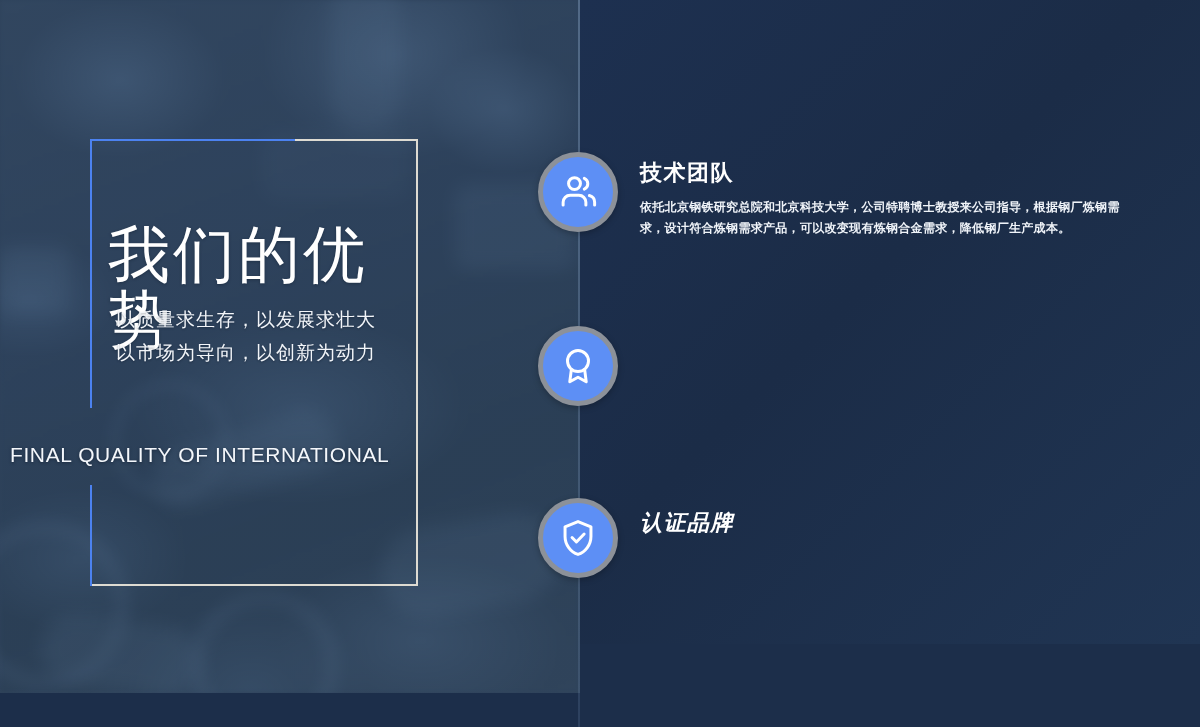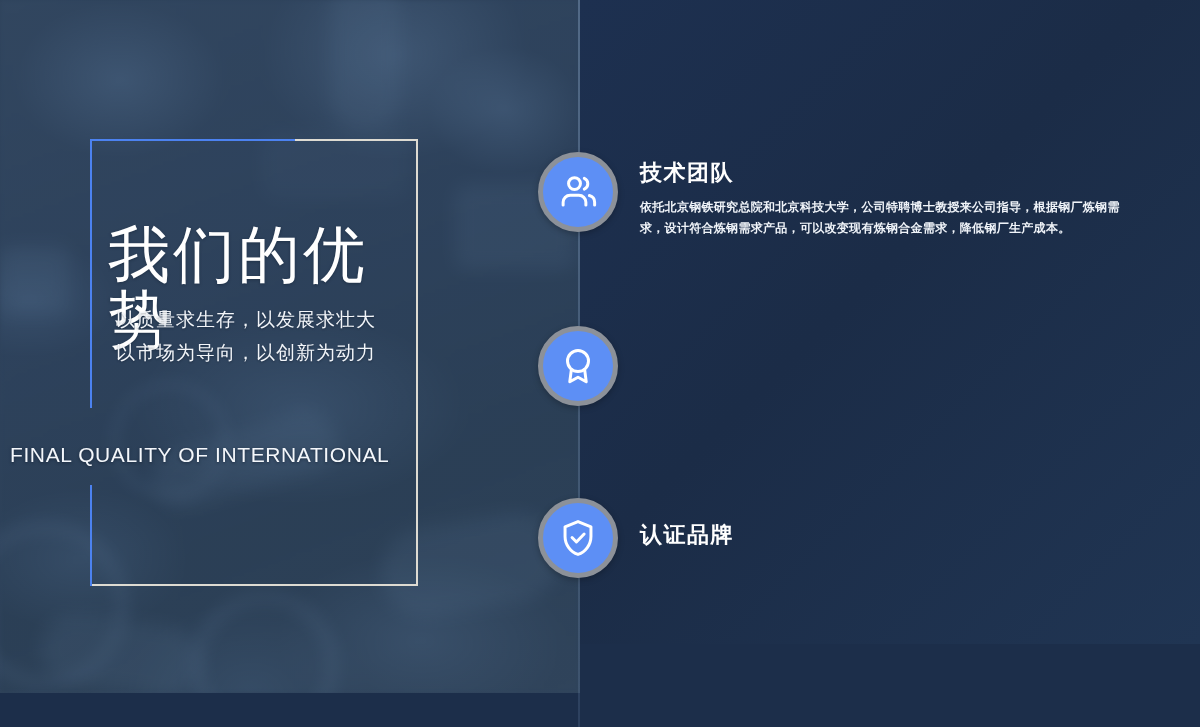--- a/index.html
+++ b/index.html
@@ -101,21 +101,21 @@
   .feature-text{ position:absolute; left:102px; top:0; width:492px; }
   .feature-title{
     font-size:22px; font-weight:600; color:#ffffff; letter-spacing:1.5px;
     line-height:30px; margin-bottom:9px;
   }
   .feature-desc{
     font-size:12px; font-weight:600; color:#f0f4f9; line-height:21px; letter-spacing:.3px;
   }
   .f1 .feature-text{ top:6px; }
   .f2 .feature-text{ top:10px; }
-  .f3 .feature-text{ top:22px; }
+  .f3 .feature-text{ top:10px;font-style:italic; }
 </style>
 </head>
 <body>
 
 <div id="stage">
 
   <div class="left-panel">
     <div class="photo-bg"></div>
     <div class="photo-shapes">
       <div class="shape s1"></div>

